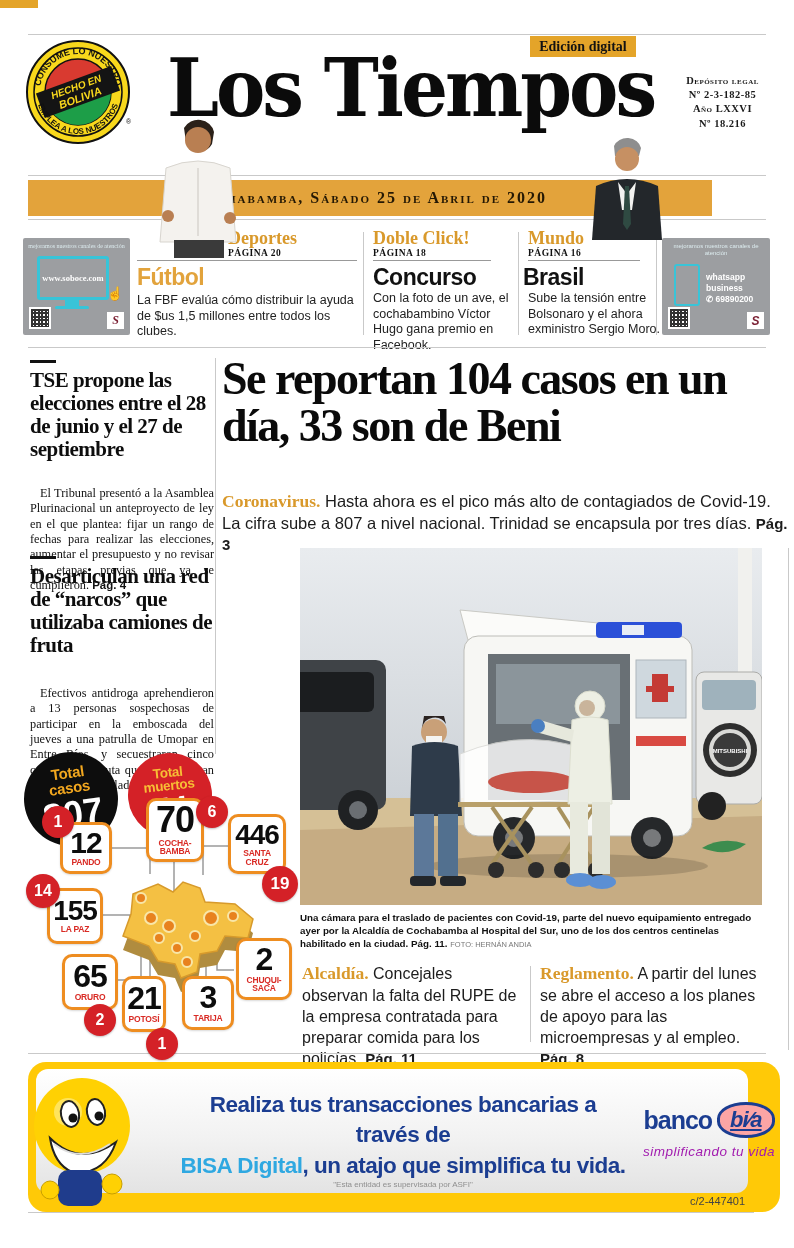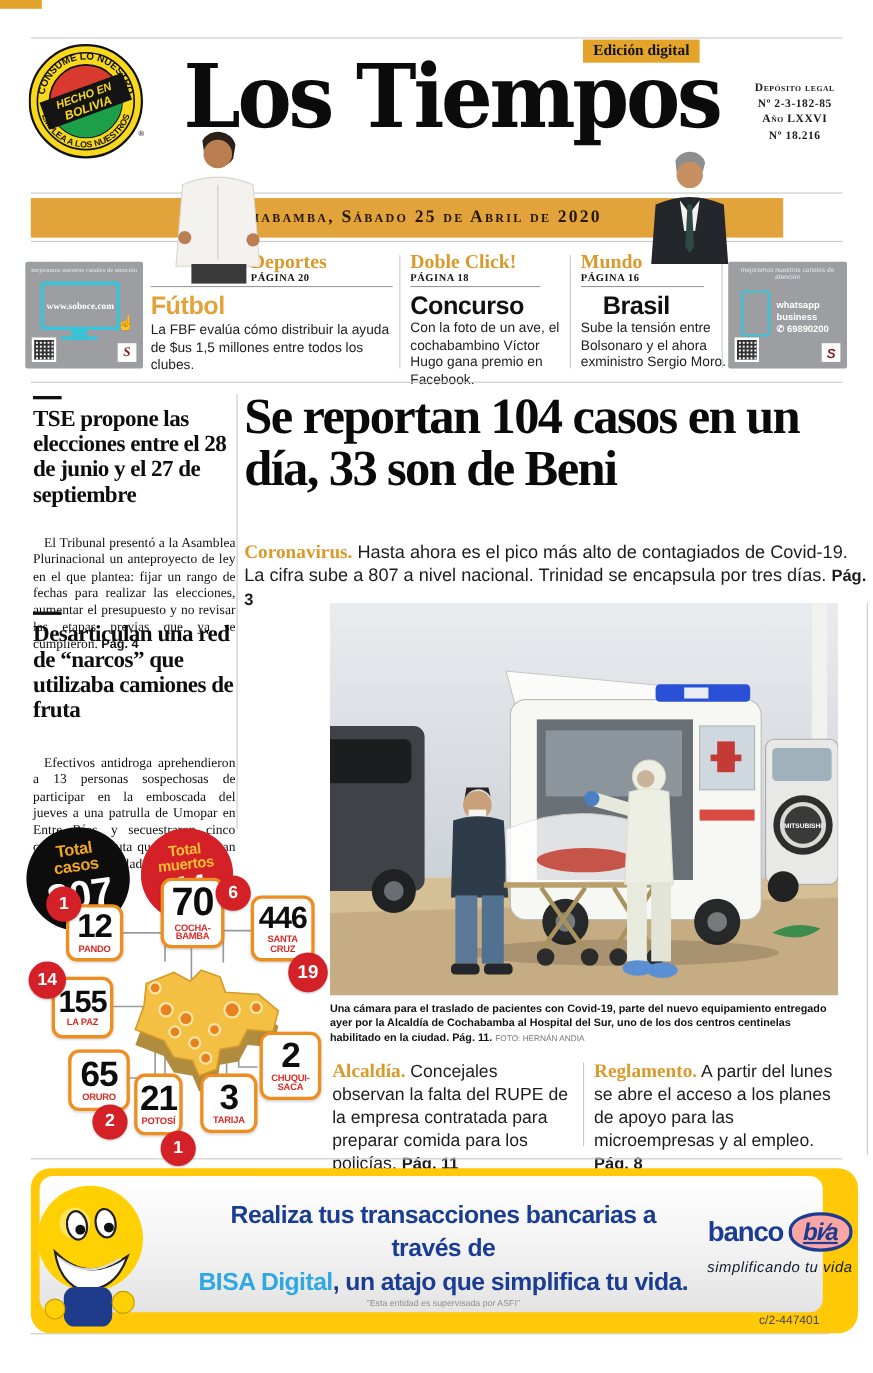--- a/index.html
+++ b/index.html
@@ -108,21 +108,21 @@
   .ad-headline { position:absolute; left:150px; top:28px; width:450px; text-align:center;
     font-weight:bold; font-size:22.5px; line-height:1.35; color:#1B3D91; letter-spacing:-0.5px; }
   .ad-headline .hl { color:#2FA8E1; }
   .disclaimer { position:absolute; left:150px; top:118px; width:450px; text-align:center;
     font-size:8px; color:#8f8f8f; }
   .bisa-logo { position:absolute; left:596px; top:40px; width:170px; text-align:center; }
   .bisa-row { display:flex; align-items:center; justify-content:center; gap:5px; }
   .bisa-banco { font-weight:bold; font-size:25px; color:#1B3D91; letter-spacing:-1px; }
   .bisa-oval { background:#fca5a5; border:3px solid #1B3D91; border-radius:50% / 46%;
     padding:2px 10px; font-weight:bold; font-style:italic; font-size:22px; color:#1B3D91; letter-spacing:-1px;text-decoration:underline; }
-  .bisa-slogan { margin-top:6px; font-style:italic; font-size:13.5px; color:#0f172a; letter-spacing:0.5px; }
+  .bisa-slogan { margin-top:6px; font-style:italic; font-size:13.5px; color:#a21caf; letter-spacing:0.5px; }
   .ad-code { position:absolute; left:690px; top:1195px; font-size:11px; color:#444; }
 </style>
 </head>
 <body>
 
 <div class="page">
 
   <div class="top-sliver"></div>
   <div class="hline" style="left:28px;top:34px;width:738px;"></div>
   <div class="edition-badge">Edición digital</div>
@@ -203,21 +203,21 @@
   <div class="section-label" style="left:373px;top:228px;">Doble Click!</div>
   <div class="page-label" style="left:373px;top:248px;">PÁGINA 18</div>
   <div class="hline" style="left:373px;top:260px;width:118px;background:#999;"></div>
   <div class="teaser-title" style="left:373px;top:264px;">Concurso</div>
   <div class="teaser-text" style="left:373px;top:291px;width:136px;">Con la foto de un ave, el cochabambino Víctor Hugo gana premio en Facebook.</div>
 
   <div class="vline" style="left:518px;top:232px;height:103px;"></div>
   <div class="section-label" style="left:528px;top:228px;">Mundo</div>
   <div class="page-label" style="left:528px;top:248px;">PÁGINA 16</div>
   <div class="hline" style="left:528px;top:260px;width:112px;background:#999;"></div>
-  <div class="teaser-title" style="left:548px;top:264px;text-align:center;">Brasil</div>
+  <div class="teaser-title" style="left:523px;top:264px;text-align:center;">Brasil</div>
   <div class="teaser-text" style="left:528px;top:291px;width:132px;">Sube la tensión entre Bolsonaro y el ahora exministro Sergio Moro.</div>
 
   <div class="vline" style="left:656px;top:232px;height:103px;"></div>
   <div class="gray-ad whatsapp">
     <div class="note">mejoramos nuestros canales de atención</div>
     <div class="phone-outline"></div>
     <div class="wa-text">
       <span>whatsapp business</span><br>
       <span>✆</span>
       <span>69890200</span>

